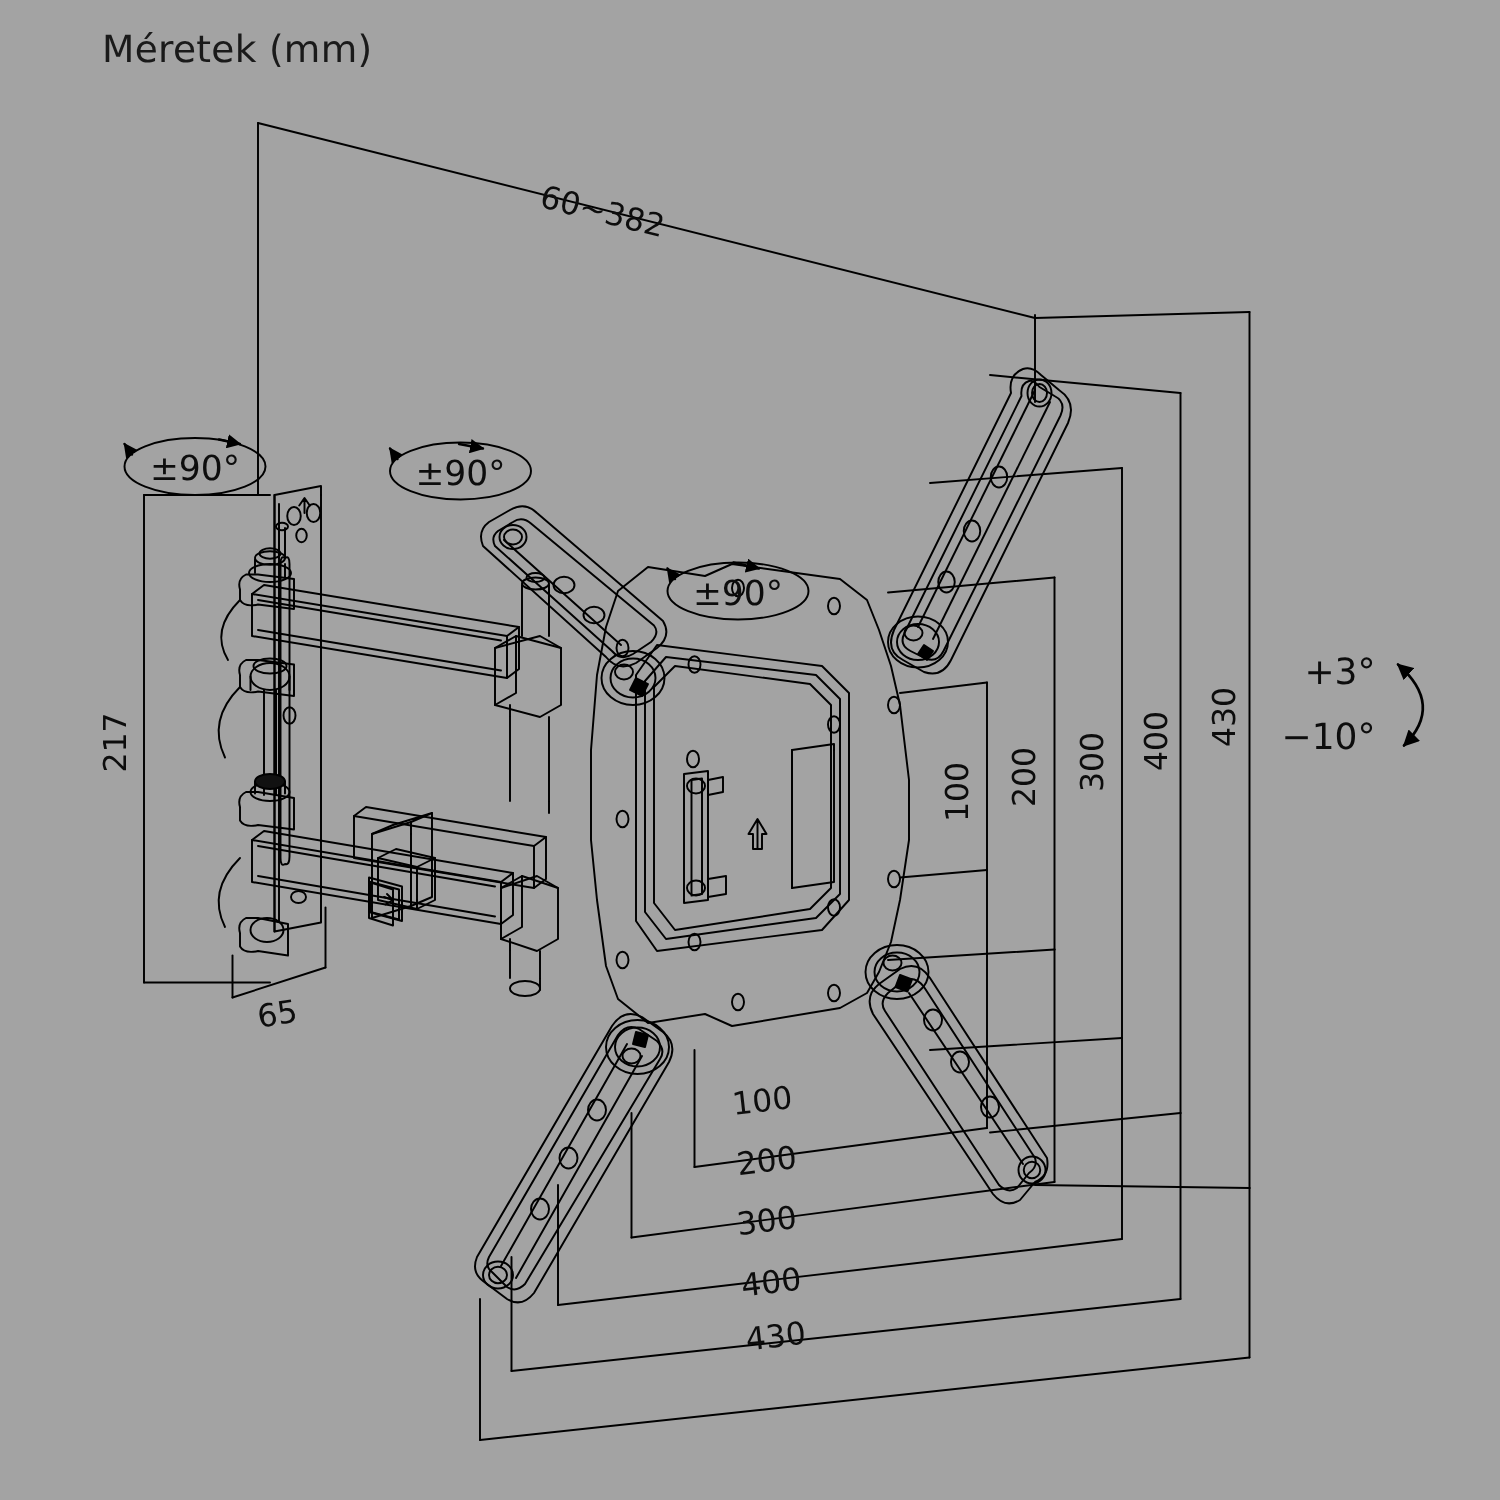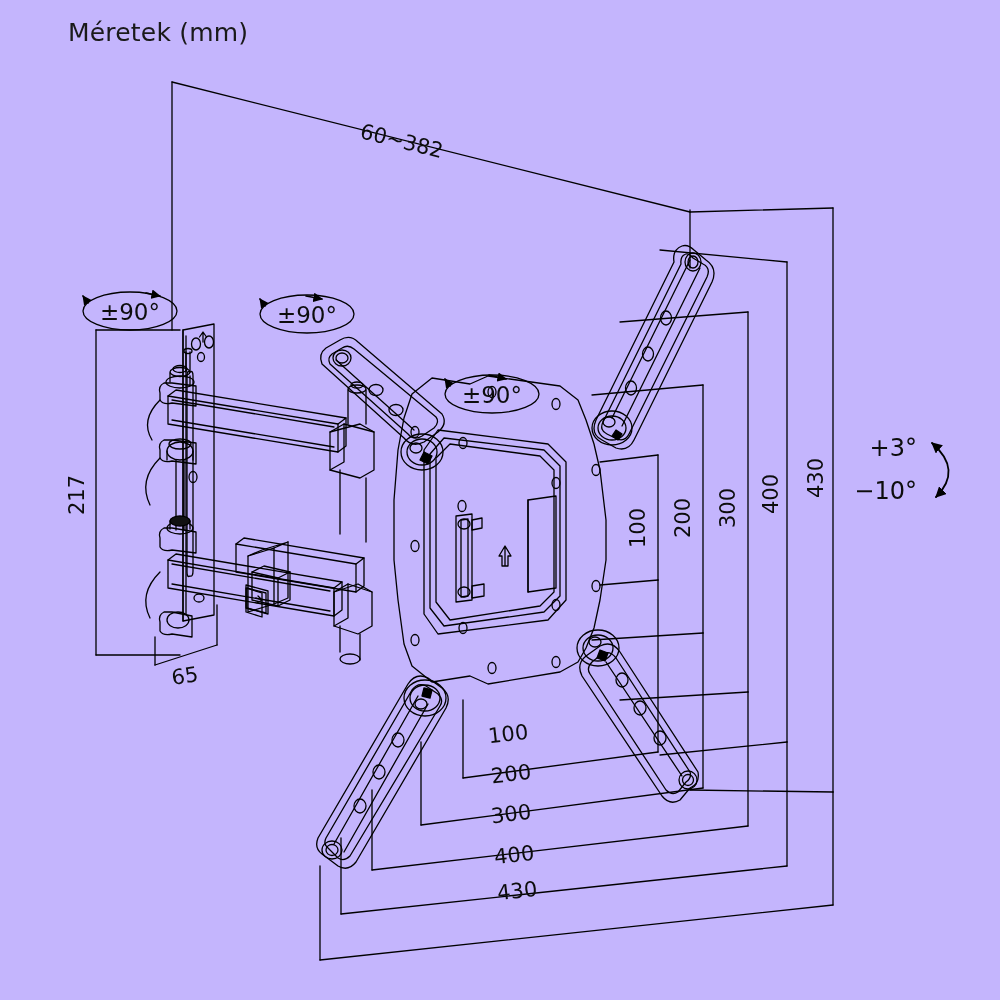--- a/index.html
+++ b/index.html
@@ -7,21 +7,21 @@
     padding: 0;
     background: #ffffff;
   }
   body {
     font-family: "DejaVu Sans", sans-serif;
   }
   #page {
     position: relative;
     width: 1000px;
     height: 1000px;
-    background: #c4b5fd;
+    background: #a3a3a3;
     overflow: hidden;
   }
   #title {
     position: absolute;
     left: 68px;
     top: 18px;
     font-family: "DejaVu Sans", sans-serif;
     font-size: 25px;
     color: #1a1a1a;
     letter-spacing: 0.2px;

